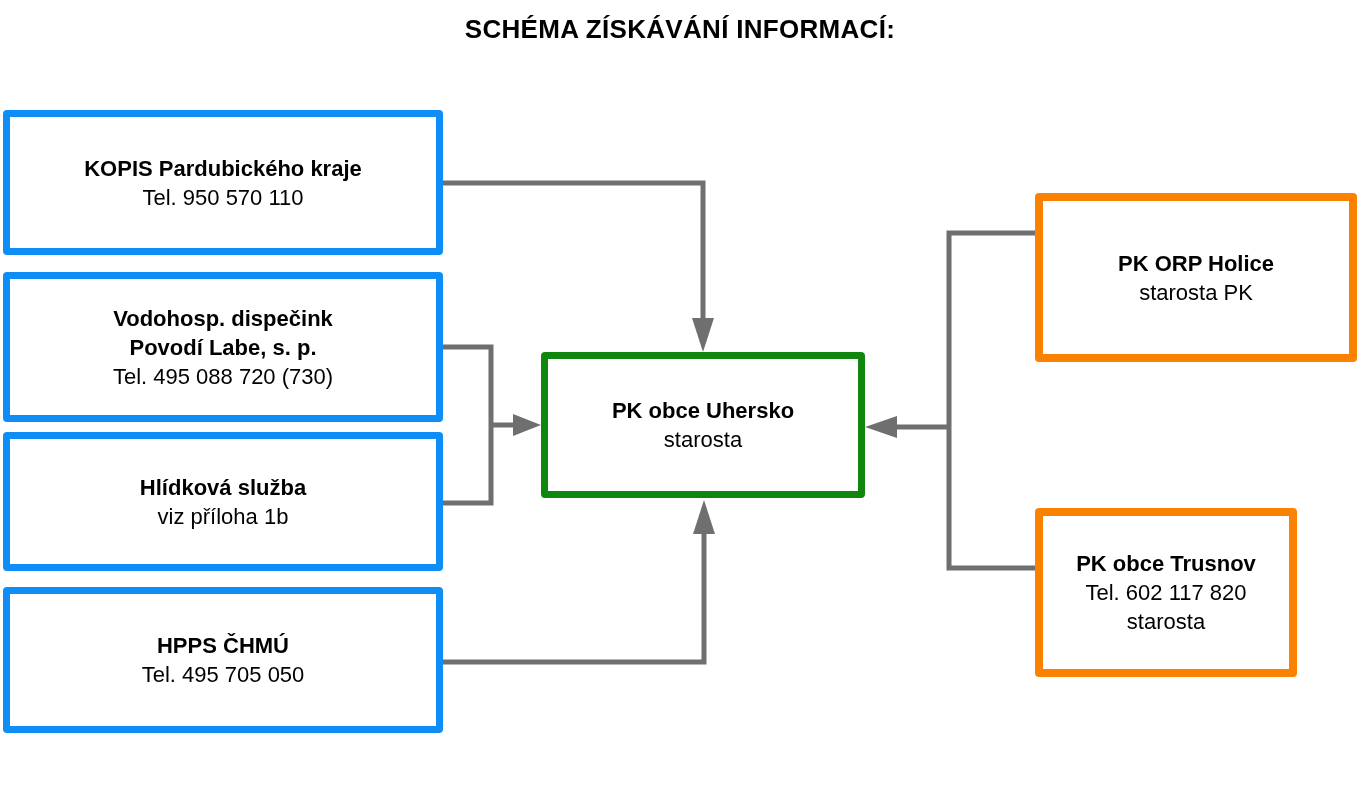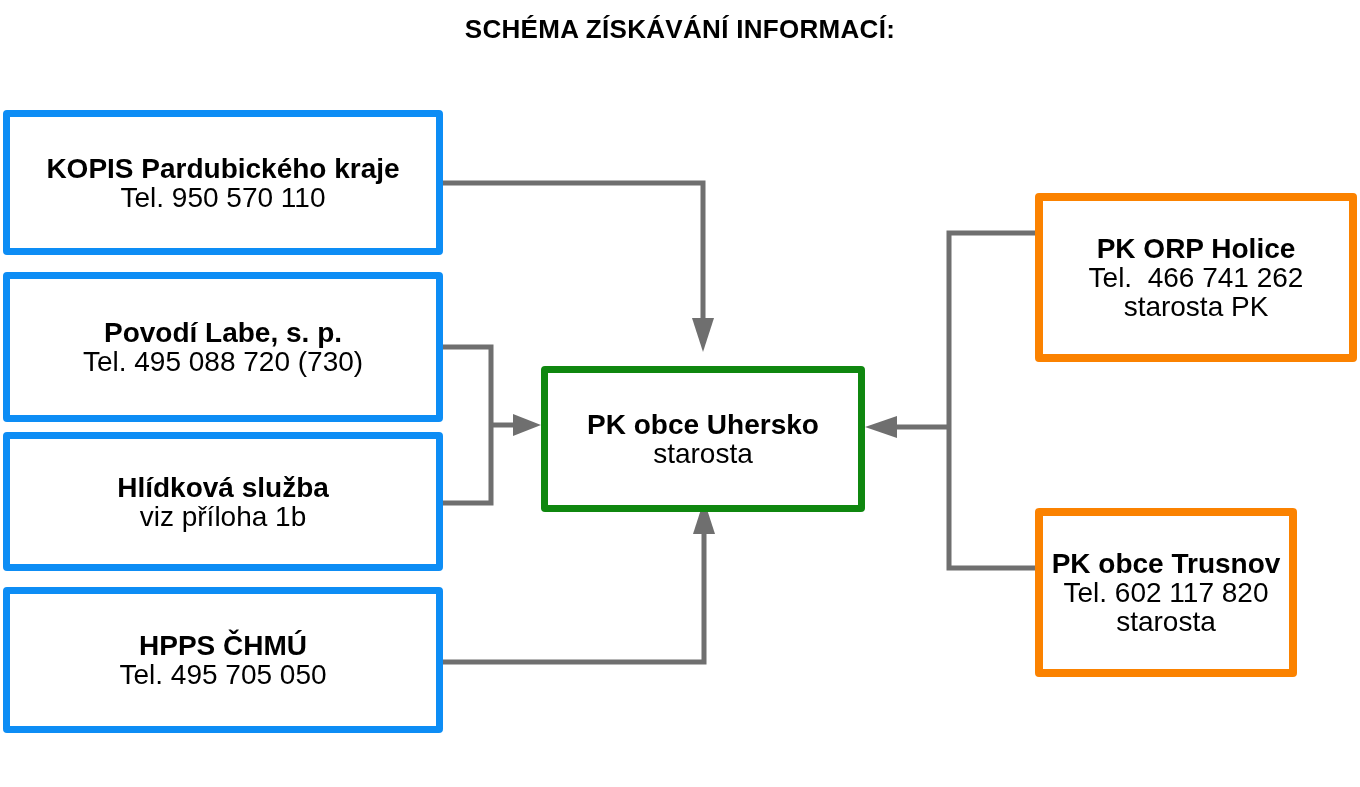--- a/index.html
+++ b/index.html
@@ -51,21 +51,21 @@
     display: flex;
     flex-direction: column;
     align-items: center;
     justify-content: center;
     text-align: center;
   }
   .node.blue   { border: 7px solid var(--blue, #0d8df5); }
   .node.green  { border: 7px solid var(--green, #0f870f); }
   .node.orange { border: 8px solid var(--orange, #fb8200); }
   .ln {
-    font-size: 28px;
+    font-size: 22px;
     line-height: 29px;
     white-space: pre-wrap;
   }
   .ln.bold { font-weight: 700; }
 </style>
 </head>
 <body>
 
 <h1 class="title">SCHÉMA ZÍSKÁVÁNÍ INFORMACÍ:</h1>
 
@@ -93,42 +93,42 @@
     <polygon class="head" points="897,416 897,438 865,427"></polygon>
   </g>
 </svg>
 
 <div class="node blue" style="left:3px; top:110px; width:440px; height:145px;">
   <div class="ln bold">KOPIS Pardubického kraje</div>
   <div class="ln">Tel. 950 570 110</div>
 </div>
 
 <div class="node blue" style="left:3px; top:272px; width:440px; height:150px;">
+  <div class="ln bold">Vodohosp. dispečink</div>
   <div class="ln bold">Povodí Labe, s. p.</div>
   <div class="ln">Tel. 495 088 720 (730)</div>
 </div>
 
 <div class="node blue" style="left:3px; top:432px; width:440px; height:139px;">
   <div class="ln bold">Hlídková služba</div>
   <div class="ln">viz příloha 1b</div>
 </div>
 
 <div class="node blue" style="left:3px; top:587px; width:440px; height:146px;">
   <div class="ln bold">HPPS ČHMÚ</div>
   <div class="ln">Tel. 495 705 050</div>
 </div>
 
-<div class="node green" style="left:541px; top:366px; width:324px; height:146px;">
+<div class="node green" style="left:541px; top:352px; width:324px; height:146px;">
   <div class="ln bold">PK obce Uhersko</div>
   <div class="ln">starosta</div>
 </div>
 
 <div class="node orange" style="left:1035px; top:147px; width:322px; height:169px;margin-top:46px;">
   <div class="ln bold">PK ORP Holice</div>
-  <div class="ln">Tel.  466 741 262</div>
   <div class="ln">starosta PK</div>
 </div>
 
 <div class="node orange" style="left:1035px; top:508px; width:262px; height:169px;">
   <div class="ln bold">PK obce Trusnov</div>
   <div class="ln">Tel. 602 117 820</div>
   <div class="ln">starosta</div>
 </div>
 
 </body></html>

